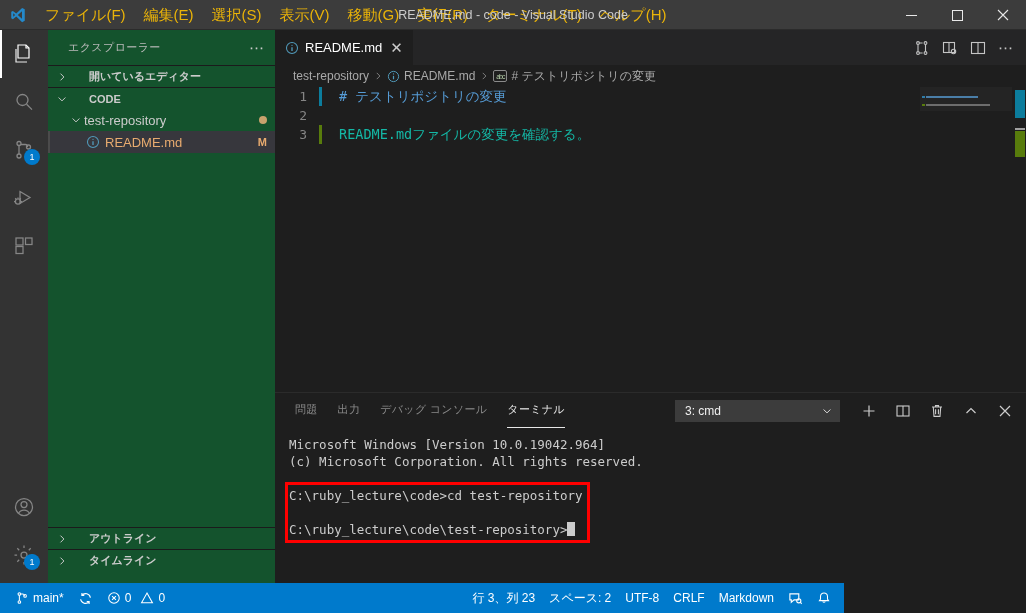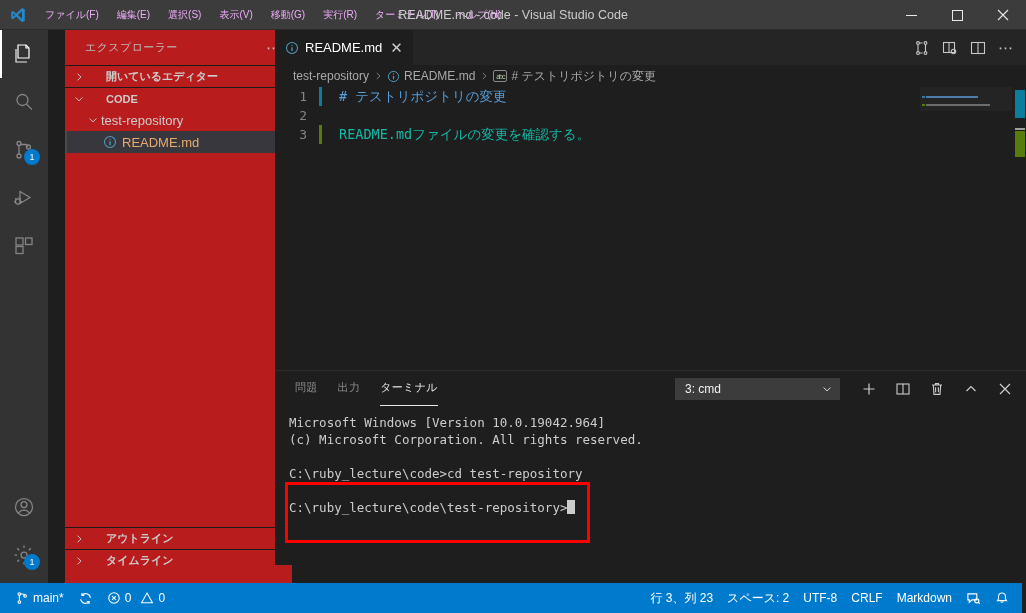--- a/index.html
+++ b/index.html
@@ -15,21 +15,21 @@
   
   .titlebar {
     position: absolute; top: 0; left: 0; width: 1026px; height: 30px;
     background: #3c3c3c; display: flex; align-items: center;
     border-bottom: 1px solid #2b2b2b;
   }
   .vs-logo { width: 36px; height: 30px; display: flex; align-items: center; justify-content: center; }
   .menu-items { display: flex; align-items: center; height: 30px; }
   .menu-item {
     padding: 0 9px; height: 30px; line-height: 30px;
-    font-size: 10px; color: #f0abfc; cursor: default; white-space: nowrap;
+    font-size: 15px; color: #eab308; cursor: default; white-space: nowrap;
   }
   .title-center {
     position: absolute; left: 0; right: 0; text-align: center;
     font-size: 12.5px; color: #cccccc; pointer-events: none;
   }
   .win-controls { position: absolute; right: 0; top: 0; display: flex; height: 30px; }
   .win-btn { width: 46px; height: 30px; display:flex; align-items:center; justify-content:center; color:#e8e8e8; }
 
   
   .activitybar {
@@ -50,21 +50,21 @@
     position: absolute; right: 8px; bottom: 9px;
     min-width: 16px; height: 16px; border-radius: 8px;
     background: #007acc; color: #fff; font-size: 9px;
     display: flex; align-items: center; justify-content: center;
     padding: 0 4px; font-family: "Liberation Sans", sans-serif;
   }
 
   
   .sidebar {
     position: absolute; top: 30px; left: 48px; width: 227px; height: 553px;
-    background: #b91c1c; color: #cccccc; margin-left: 17px;
+    background: #14532d; color: #cccccc;
   }
   .sb-header {
     height: 35px; display: flex; align-items: center; justify-content: space-between;
     padding: 0 10px 0 20px; font-size: 11px; letter-spacing: .4px; color: #bbbbbb;
   }
   .sb-header .dots { font-size: 15px; letter-spacing: 1px; color:#cccccc; cursor:pointer; }
   .sb-section {
     height: 22px; display: flex; align-items: center; gap: 19px;
     padding-left: 6px; font-size: 11px; font-weight: bold; color: #cccccc;
     cursor: pointer; border-top: 1px solid #1b1b1c;
@@ -125,21 +125,21 @@
   }
   .md-head { color: #569cd6; }
   .minimap { position:absolute; right:14px; top:0; width:92px; height:301px; background:#1e1e1e; }
   .mm-line { position:absolute; height:2px; }
   .mm-slider { position:absolute; right:0; top:0; width:92px; height:24px; background:rgba(121,121,121,0.08); }
   .editor-scrollbar { position:absolute; right:0; top:0; width:14px; height:301px; background:#1e1e1e; }
   .overview-mark { position:absolute; right:1px; width:10px; }
 
   
   .panel {
-    position: absolute; top: 370px; left: 275px; width: 751px; height: 195px;
+    position: absolute; top: 392px; left: 275px; width: 751px; height: 195px;
     background: #1e1e1e; border-top: 1px solid #2b2b2b;
   }
   .panel-tabs { height: 35px; display: flex; align-items: center; padding-left: 20px; position: relative; }
   .p-tab {
     font-size: 11px; color: #8a8a8a; margin-right: 20px; height: 35px;
     display: flex; align-items: center; cursor: pointer; letter-spacing: .3px;
     border-bottom: 1px solid transparent; padding-bottom: 1px;
   }
   .p-tab.active { color: #e7e7e7; border-bottom: 1px solid #e7e7e7; }
   .panel-actions { position: absolute; right: 8px; top: 0; height: 35px; display: flex; align-items: center; gap: 8px; }
@@ -156,21 +156,21 @@
     color: #cccccc; line-height: 17px; white-space: pre;
   }
   .term-cursor { display:inline-block; width:8px; height:14px; background:#cccccc; vertical-align:-2px; }
   .annot-box {
     position: absolute; left: 285px; top: 482px; width: 305px; height: 61px;
     border: 3px solid #ff0000; pointer-events: none;
   }
 
   
   .statusbar {
-    position: absolute; bottom: 0; left: 0; width: 1022px; height: 30px;
+    position: absolute; bottom: 0; left: 0; width: 844px; height: 30px;
     background: #007acc; display: flex; align-items: center; color: #ffffff; font-size: 12px;
   }
   .sb-left { display: flex; align-items: center; padding-left: 8px; }
   .sb-right { display: flex; align-items: center; margin-left: auto; padding-right: 6px; }
   .sb-item { display: flex; align-items: center; gap: 4px; padding: 0 7px; height: 22px; cursor: pointer; }
   svg { display: block; }
 </style>
 </head>
 <body>
 
@@ -433,20 +433,21 @@
         <div class="overview-mark" style="top:44px;height:26px;background:#587c0c;"></div>
         <div class="overview-mark" style="top:41px;height:2px;background:#a0a0a0;"></div>
       </div>
     </div>
   </div>
 
   <div class="panel">
     <div class="panel-tabs">
       <div class="p-tab">問題</div>
       <div class="p-tab">出力</div>
+      <div class="p-tab">デバッグ コンソール</div>
       <div class="p-tab active">ターミナル</div>
 
       <div class="panel-actions">
         <div class="term-select">
           <span>3: cmd</span>
           <span>
             <svg width="12" height="12" viewBox="0 0 16 16" fill="none" stroke="#f0f0f0" stroke-width="1.2">
                 <path d="M3.5 6 8 10.5 12.5 6"></path>
               </svg>
           </span>

